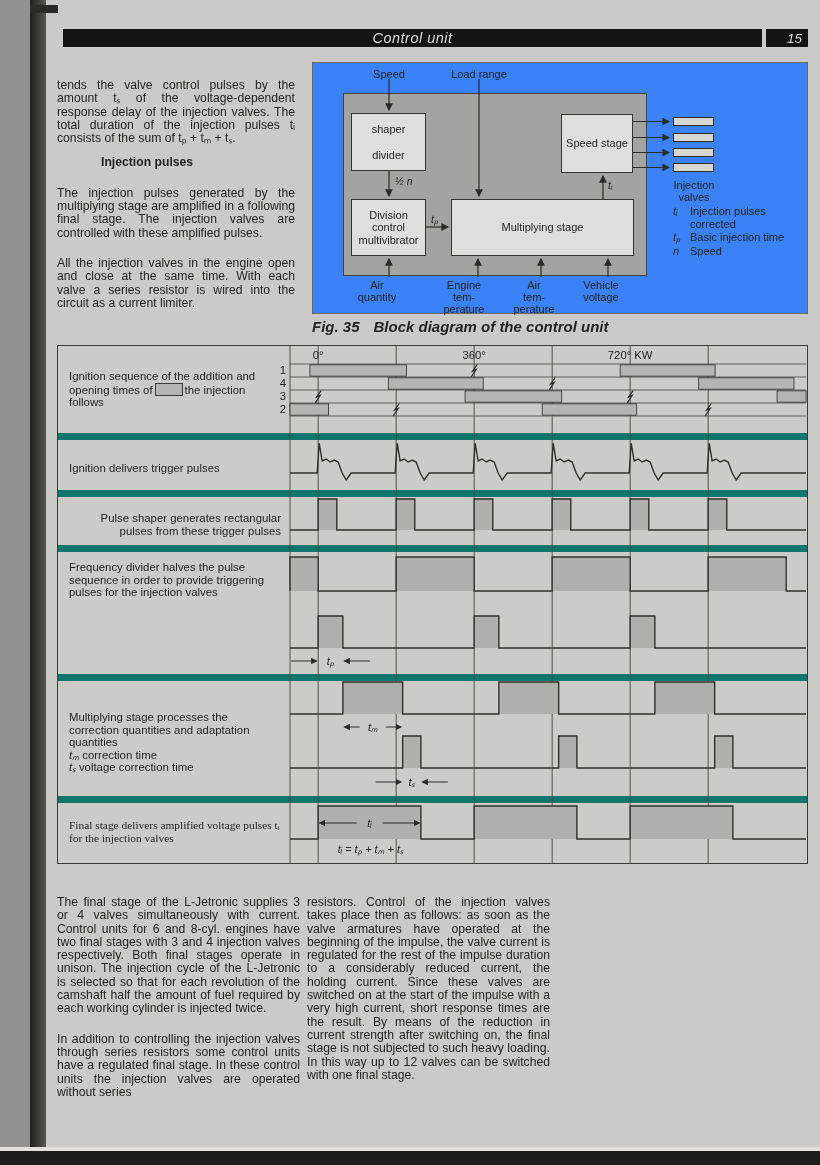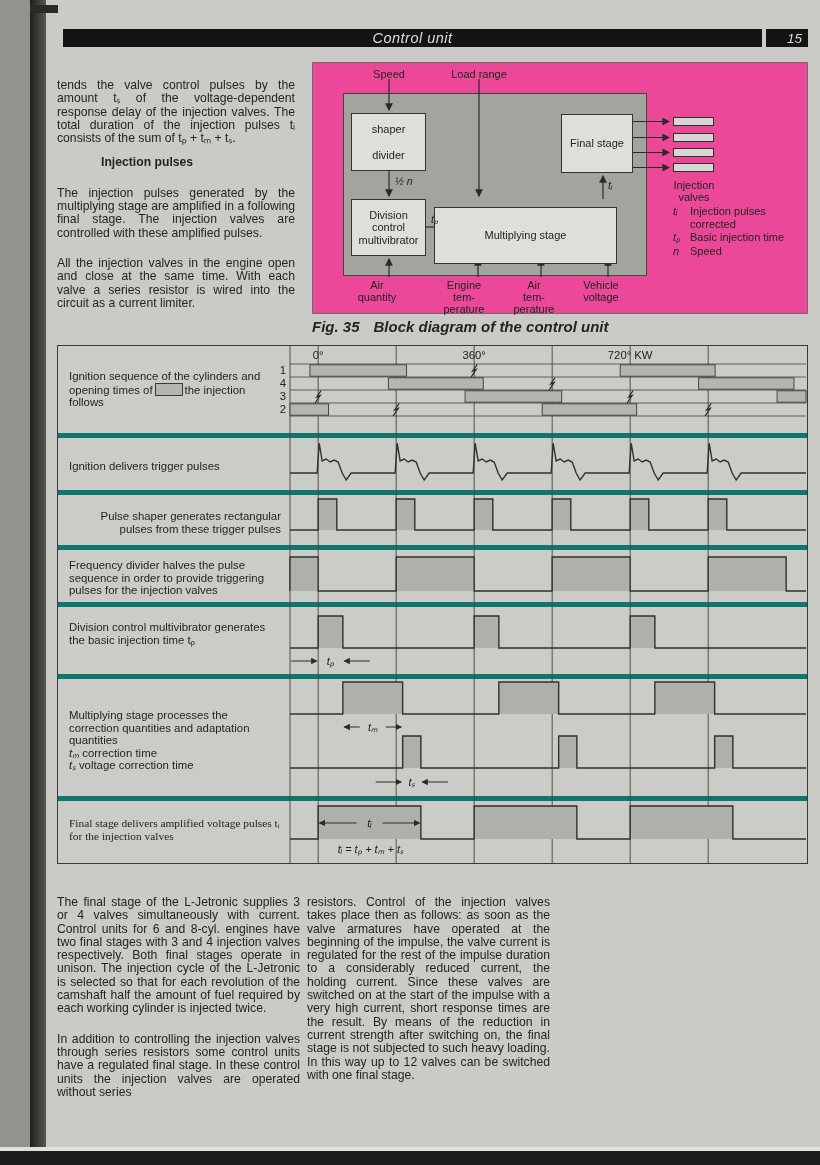--- a/index.html
+++ b/index.html
@@ -26,41 +26,41 @@
   .col p{margin:17px 0 0 0;}
   .col .h{font-weight:bold;margin:11px 0 2px 0;text-align:left;padding-left:44px;}
   #col1{left:57px;top:62px;width:238px;}
   #bcol1{left:57px;top:879px;width:243px;}
   #bcol2{left:307px;top:879px;width:243px;}
   #bcol3{left:557px;top:879px;width:251px;}
   .cap{font-size:15px;line-height:13px;font-style:italic;font-weight:bold;text-align:left;}
   .cap .cap2{font-weight:normal;display:block;margin-top:1px;}
 
   
-  .f35{position:absolute;left:312px;top:62px;width:496px;height:252px;background:#ec4899;
+  .f35{position:absolute;left:312px;top:62px;width:496px;height:252px;background:#3b82f6;
        border:1px solid #6b6b64;box-sizing:border-box;}
   .f35 *{box-sizing:border-box;}
   .f35-dark{position:absolute;left:30px;top:30px;width:304px;height:183px;background:#a3a39f;border:1px solid #45453f;}
   .f35-box{position:absolute;background:#dededa;border:1.2px solid #34342f;font-size:11px;line-height:12.5px;
        display:flex;align-items:center;justify-content:center;text-align:center;padding:2px;}
   .f35-box.split{flex-direction:column;justify-content:space-around;}
   .f35-lbl{position:absolute;font-size:11px;line-height:12px;text-align:center;white-space:pre-line;}
   .f35-sym{position:absolute;font-size:10.5px;font-style:italic;}
   .f35-valve{position:absolute;width:41px;height:9px;background:#d6d6d2;border:1.4px solid #2e2e2a;}
   .f35-leg{position:absolute;left:360px;top:142px;width:132px;font-size:11px;line-height:12.5px;}
   .f35-leg .li{display:flex;margin-bottom:1px;}
   .f35-leg .s{width:17px;font-style:italic;flex:none;}
   .f35-cap{position:absolute;left:312px;top:320px;width:496px;}
   .f35-cap .t{margin-left:14px;}
   svg text{font-family:"Liberation Sans",sans-serif;}
 
   
   .f36{position:absolute;left:57px;top:345px;width:751px;height:519px;border:1px solid #3a3a36;
        box-sizing:border-box;background:#cbcbc7;}
-  .f36-row{position:absolute;left:0;width:749px;box-sizing:border-box;border-top:5px solid #0f766e;}
+  .f36-row{position:absolute;left:0;width:749px;box-sizing:border-box;border-top:7px solid #0f766e;}
   .f36-row.first{border-top:none;}
   .f36-lab{position:absolute;left:11px;width:212px;font-size:11.4px;line-height:12.6px;color:#242420;}
   .swatch{display:inline-block;width:26px;height:11px;background:#b4b4b0;border:1px solid #3a3a36;
        vertical-align:-2px;margin:0 2px;}
   #f36svg{position:absolute;left:216px;top:0;width:533px;height:517px;}
   .grid{stroke:#45453f;stroke-width:0.9;}
   .subline{stroke:#45453f;stroke-width:0.8;}
   .bar{fill:#b4b4b0;stroke:#3a3a36;stroke-width:0.9;}
   .fillp{fill:#afafab;}
   .wf{fill:none;stroke:#32322d;stroke-width:1.4;}
@@ -117,23 +117,23 @@
       </g>
     </svg>
 
     <div class="f35-lbl" style="left:46px;top:5px;width:60px;">Speed</div>
     <div class="f35-lbl" style="left:126px;top:5px;width:80px;">Load range</div>
 
     <div class="f35-box split" style="left:38px;top:50px;width:75px;height:58px;">
       <span>shaper</span>
       <span>divider</span>
     </div>
-    <div class="f35-box" style="left:248px;top:51px;width:72px;height:59px;">Final stage</div>
+    <div class="f35-box" style="left:248px;top:51px;width:72px;height:59px;">Speed stage</div>
     <div class="f35-box" style="left:38px;top:136px;width:75px;height:57px;">Division control multivibrator</div>
-    <div class="f35-box" style="left:121px;top:136px;width:183px;height:57px;margin-top:8px;">Multiplying stage</div>
+    <div class="f35-box" style="left:138px;top:136px;width:183px;height:57px;">Multiplying stage</div>
 
     <div class="f35-sym" style="left:82px;top:112px;">½ n</div>
     <div class="f35-sym" style="left:118px;top:149px;">tₚ</div>
     <div class="f35-sym" style="left:295px;top:116px;">tᵢ</div>
 
     <div class="f35-valve" style="left:360px;top:54px;"></div>
     <div class="f35-valve" style="left:360px;top:70px;"></div>
     <div class="f35-valve" style="left:360px;top:85px;"></div>
     <div class="f35-valve" style="left:360px;top:100px;"></div>
     <div class="f35-lbl" style="left:346px;top:116px;width:70px;">Injection
@@ -166,34 +166,31 @@
 voltage</div>
   </div>
 
   <div class="f35-cap cap">
     <span>Fig. 35</span><span class="t">Block diagram of the control unit</span>
   </div>
 
   <div class="f36">
     <div class="f36-row first" style="top:0;height:87px;">
       <div class="f36-lab" style="top:24px;">
-        <span>Ignition sequence of the cylinders and opening times of</span><span class="swatch"></span><span>the injection follows</span>
+        <span>Ignition sequence of the addition and opening times of</span><span class="swatch"></span><span>the injection follows</span>
       </div>
     </div>
     <div class="f36-row" style="top:87px;height:57px;">
       <div class="f36-lab" style="top:22px;">Ignition delivers trigger pulses</div>
     </div>
     <div class="f36-row" style="top:144px;height:55px;text-align:right;">
       <div class="f36-lab" style="top:15px;">Pulse shaper generates rectangular pulses from these trigger pulses</div>
     </div>
     <div class="f36-row" style="top:199px;height:57px;">
       <div class="f36-lab" style="top:9px;">Frequency divider halves the pulse sequence in order to provide triggering pulses for the injection valves</div>
-    </div>
-    <div class="f36-row" style="top:256px;height:72px;">
-      <div class="f36-lab" style="top:14px;">Division control multivibrator generates the basic injection time tₚ</div>
     </div>
     <div class="f36-row" style="top:328px;height:122px;">
       <div class="f36-lab" style="top:30px;">
         <div>Multiplying stage processes the correction quantities and adaptation quantities</div>
         <div><i>tₘ</i> <span>correction time</span></div>
         <div><i>tₛ</i> <span>voltage correction time</span></div>
       </div>
     </div>
     <div class="f36-row" style="top:450px;height:67px;">
       <div class="f36-lab" style="top:16px;font-family:Liberation Serif, serif;">Final stage delivers amplified voltage pulses tᵢ for the injection valves</div>

